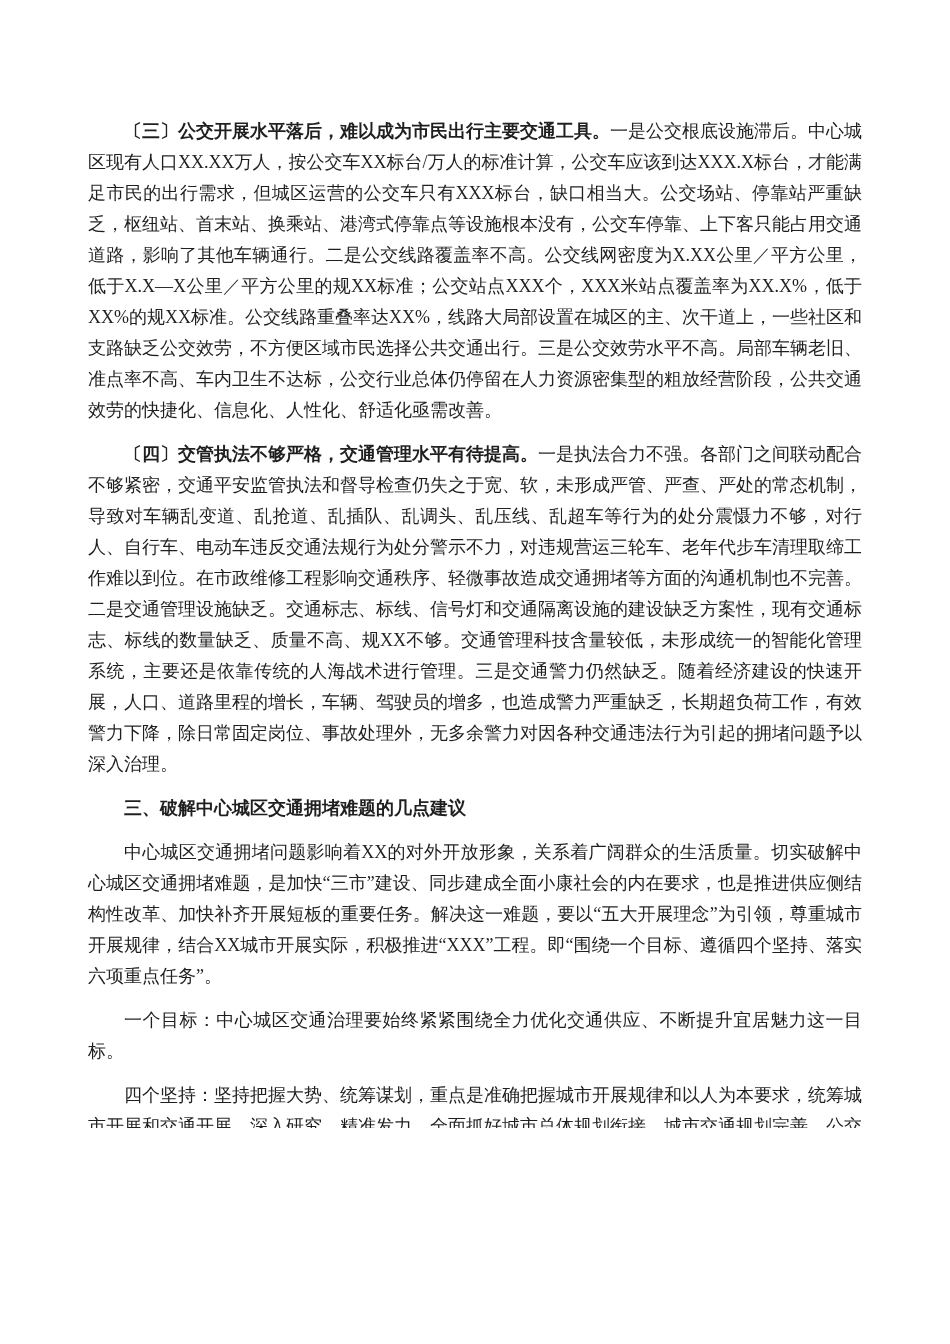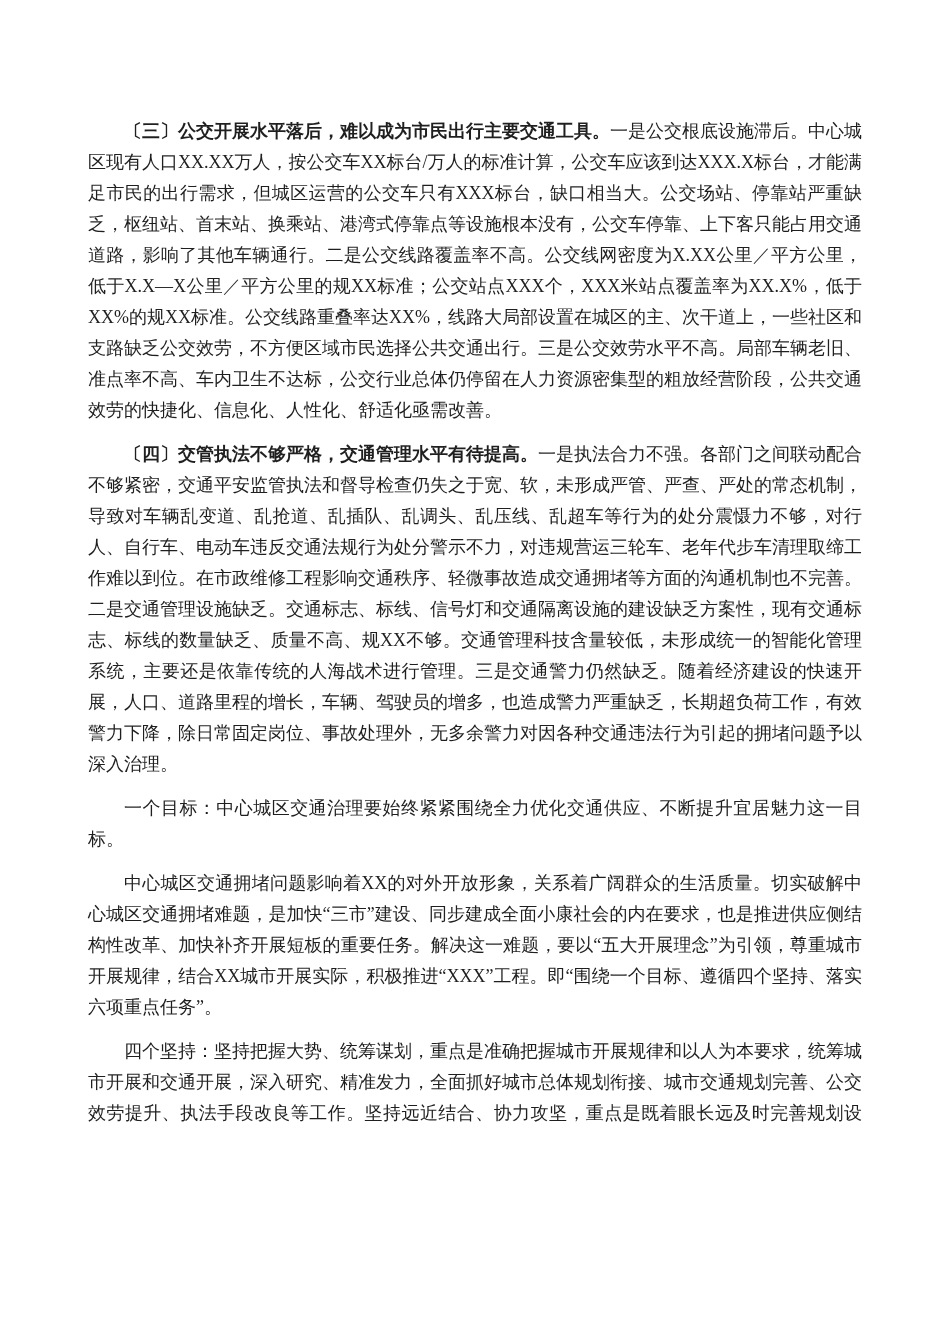--- a/index.html
+++ b/index.html
@@ -41,20 +41,21 @@
   </style>
 </head>
 <body>
 
 <div class="page">
 
   <p class="para"><span class="lead-bold">〔三〕公交开展水平落后，难以成为市民出行主要交通工具。</span><span>一是公交根底设施滞后。中心城区现有人口XX.XX万人，按公交车XX标台/万人的标准计算，公交车应该到达XXX.X标台，才能满足市民的出行需求，但城区运营的公交车只有XXX标台，缺口相当大。公交场站、停靠站严重缺乏，枢纽站、首末站、换乘站、港湾式停靠点等设施根本没有，公交车停靠、上下客只能占用交通道路，影响了其他车辆通行。二是公交线路覆盖率不高。公交线网密度为X.XX公里／平方公里，低于X.X—X公里／平方公里的规XX标准；公交站点XXX个，XXX米站点覆盖率为XX.X%，低于XX%的规XX标准。公交线路重叠率达XX%，线路大局部设置在城区的主、次干道上，一些社区和支路缺乏公交效劳，不方便区域市民选择公共交通出行。三是公交效劳水平不高。局部车辆老旧、准点率不高、车内卫生不达标，公交行业总体仍停留在人力资源密集型的粗放经营阶段，公共交通效劳的快捷化、信息化、人性化、舒适化亟需改善。</span></p>
 
   <p class="para"><span class="lead-bold">〔四〕交管执法不够严格，交通管理水平有待提高。</span><span>一是执法合力不强。各部门之间联动配合不够紧密，交通平安监管执法和督导检查仍失之于宽、软，未形成严管、严查、严处的常态机制，导致对车辆乱变道、乱抢道、乱插队、乱调头、乱压线、乱超车等行为的处分震慑力不够，对行人、自行车、电动车违反交通法规行为处分警示不力，对违规营运三轮车、老年代步车清理取缔工作难以到位。在市政维修工程影响交通秩序、轻微事故造成交通拥堵等方面的沟通机制也不完善。二是交通管理设施缺乏。交通标志、标线、信号灯和交通隔离设施的建设缺乏方案性，现有交通标志、标线的数量缺乏、质量不高、规XX不够。交通管理科技含量较低，未形成统一的智能化管理系统，主要还是依靠传统的人海战术进行管理。三是交通警力仍然缺乏。随着经济建设的快速开展，人口、道路里程的增长，车辆、驾驶员的增多，也造成警力严重缺乏，长期超负荷工作，有效警力下降，除日常固定岗位、事故处理外，无多余警力对因各种交通违法行为引起的拥堵问题予以深入治理。</span></p>
 
+  <p class="heading">三、破解中心城区交通拥堵难题的几点建议</p>
+
+  <p class="para">中心城区交通拥堵问题影响着XX的对外开放形象，关系着广阔群众的生活质量。切实破解中心城区交通拥堵难题，是加快“三市”建设、同步建成全面小康社会的内在要求，也是推进供应侧结构性改革、加快补齐开展短板的重要任务。解决这一难题，要以“五大开展理念”为引领，尊重城市开展规律，结合XX城市开展实际，积极推进“XXX”工程。即“围绕一个目标、遵循四个坚持、落实六项重点任务”。</p>
 
   <p class="para">一个目标：中心城区交通治理要始终紧紧围绕全力优化交通供应、不断提升宜居魅力这一目标。</p>
-
-  <p class="para">中心城区交通拥堵问题影响着XX的对外开放形象，关系着广阔群众的生活质量。切实破解中心城区交通拥堵难题，是加快“三市”建设、同步建成全面小康社会的内在要求，也是推进供应侧结构性改革、加快补齐开展短板的重要任务。解决这一难题，要以“五大开展理念”为引领，尊重城市开展规律，结合XX城市开展实际，积极推进“XXX”工程。即“围绕一个目标、遵循四个坚持、落实六项重点任务”。</p>
 
   <p class="para">四个坚持：坚持把握大势、统筹谋划，重点是准确把握城市开展规律和以人为本要求，统筹城市开展和交通开展，深入研究、精准发力，全面抓好城市总体规划衔接、城市交通规划完善、公交效劳提升、执法手段改良等工作。坚持远近结合、协力攻坚，重点是既着眼长远及时完善规划设计，又聚焦社会关注的突出问题，善于凝聚合力，勇于攻坚克难，让群众更多感受到城市交通治理的成效。坚持多管齐下、综合施策，重点是找准城市交通拥堵的病灶所在，根据“药方”明确各相关部门责任，及时出台针对性举措，综合治理存在问题。坚</p>
 
 </div>
 
 </body></html>

